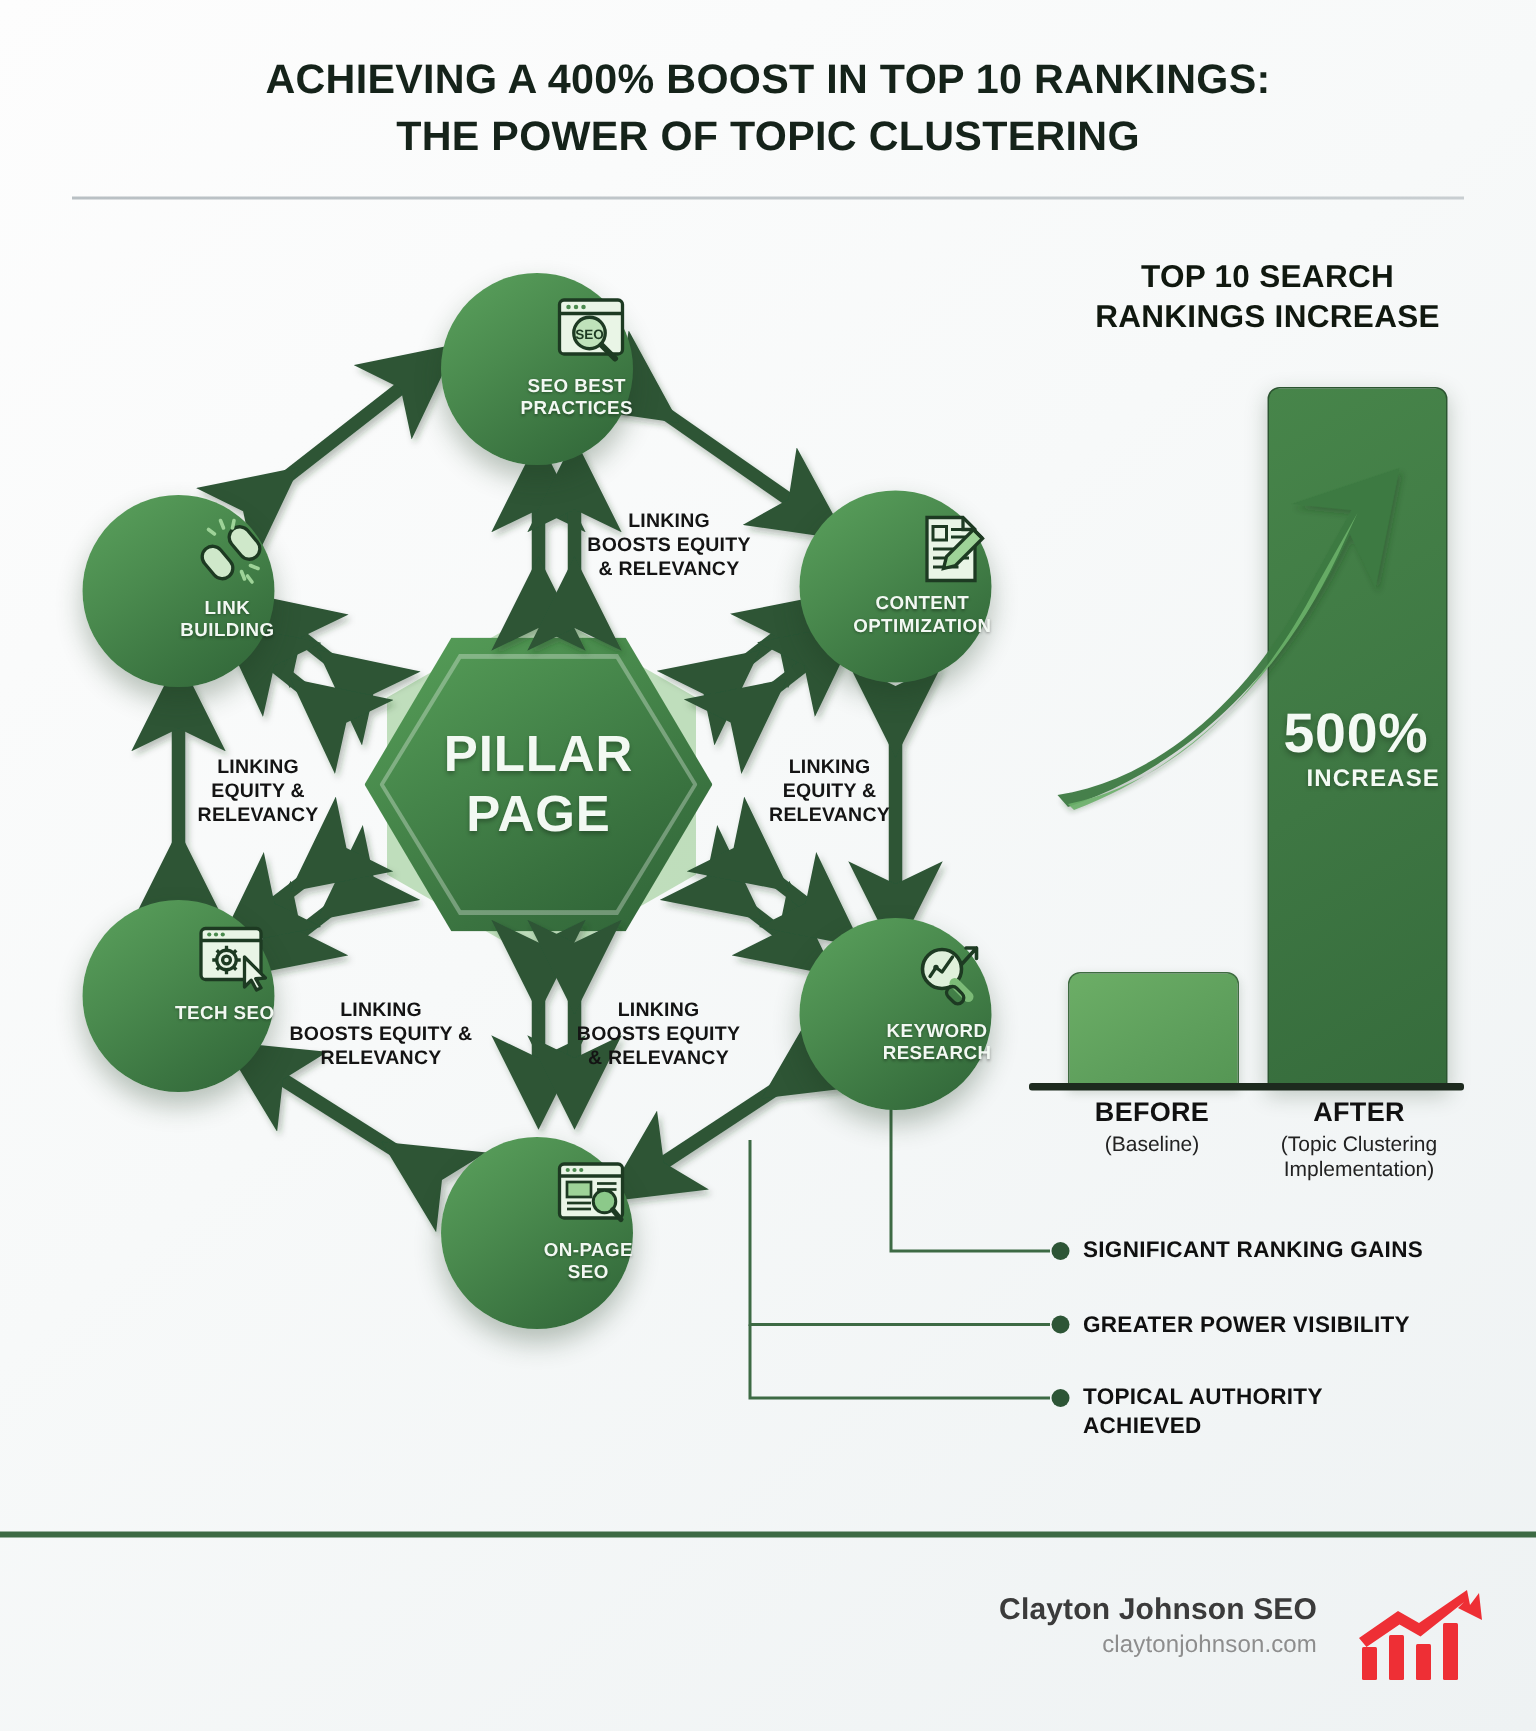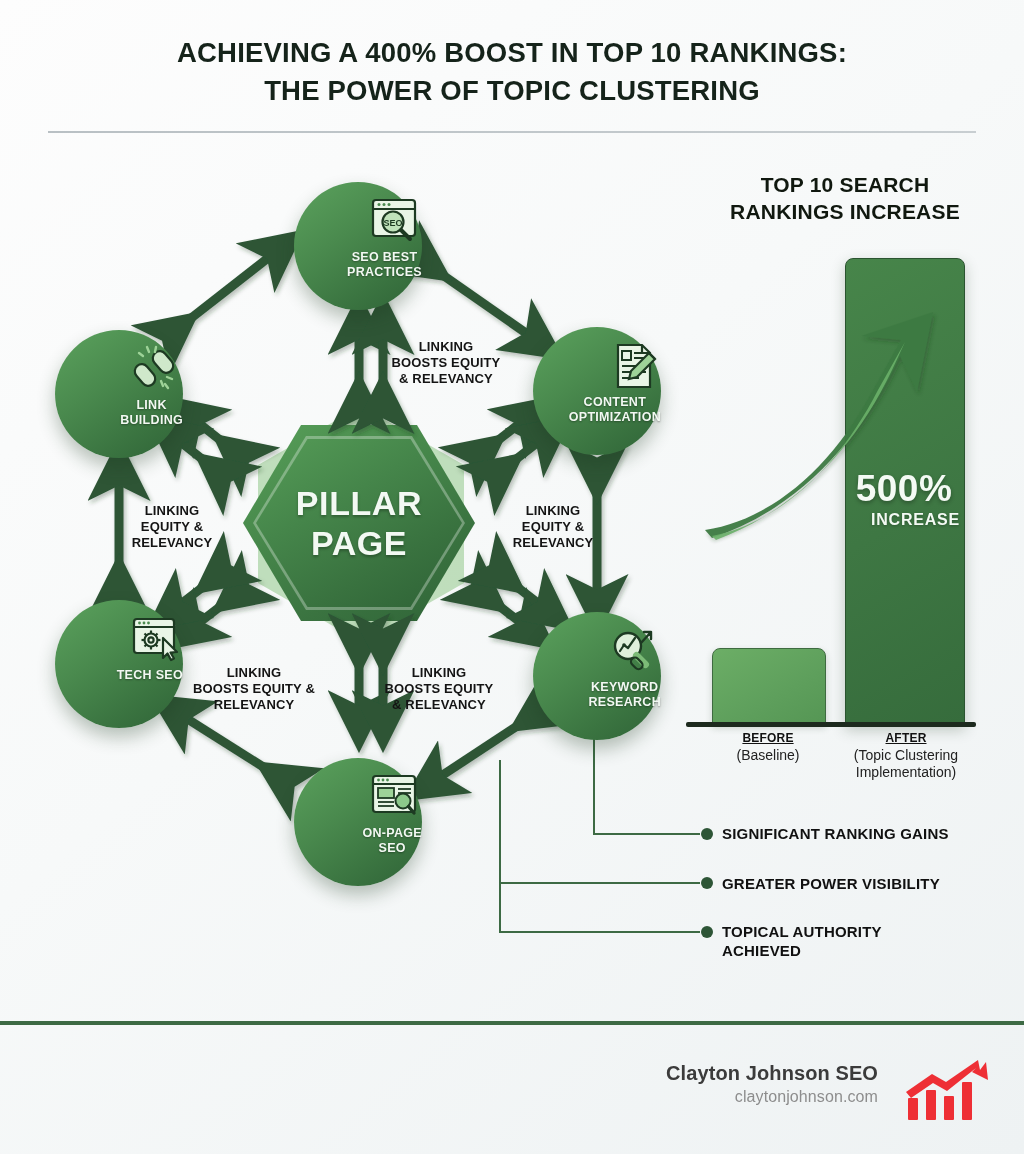--- a/index.html
+++ b/index.html
@@ -117,21 +117,21 @@
   }
   .bar-value{
     position:absolute;left:845px;top:470px;width:118px;text-align:center;
     color:#f4faf4;z-index:6;
   }
   .bar-value .big{font-size:37px;font-weight:bold;letter-spacing:.5px;line-height:1;
     text-shadow:0 2px 4px rgba(0,0,0,.3);}
   .bar-value .small{font-size:16px;font-weight:bold;letter-spacing:.8px;margin-top:4px;
     text-shadow:0 1px 3px rgba(0,0,0,.3);padding-left:23px;}
   .axis-cat{position:absolute;text-align:center;}
-  .axis-cat .cat-name{font-size:12px;font-weight:bold;color:#111;letter-spacing:.2px;text-decoration:underline;}
+  .axis-cat .cat-name{font-size:18px;font-weight:bold;color:#111;letter-spacing:.2px;}
   .axis-cat .cat-sub{font-size:14px;color:#222;line-height:1.2;margin-top:2px;white-space:pre-line;}
   #cat-before{left:700px;top:731px;width:136px;}
   #cat-after{left:826px;top:731px;width:160px;}
   
   .bullet-text{
     position:absolute;font-size:15px;font-weight:bold;color:#101010;
     line-height:1.28;letter-spacing:.2px;white-space:pre-line;z-index:5;
   }
   #bul-0{left:722px;top:824px;}
   #bul-1{left:722px;top:874px;}

